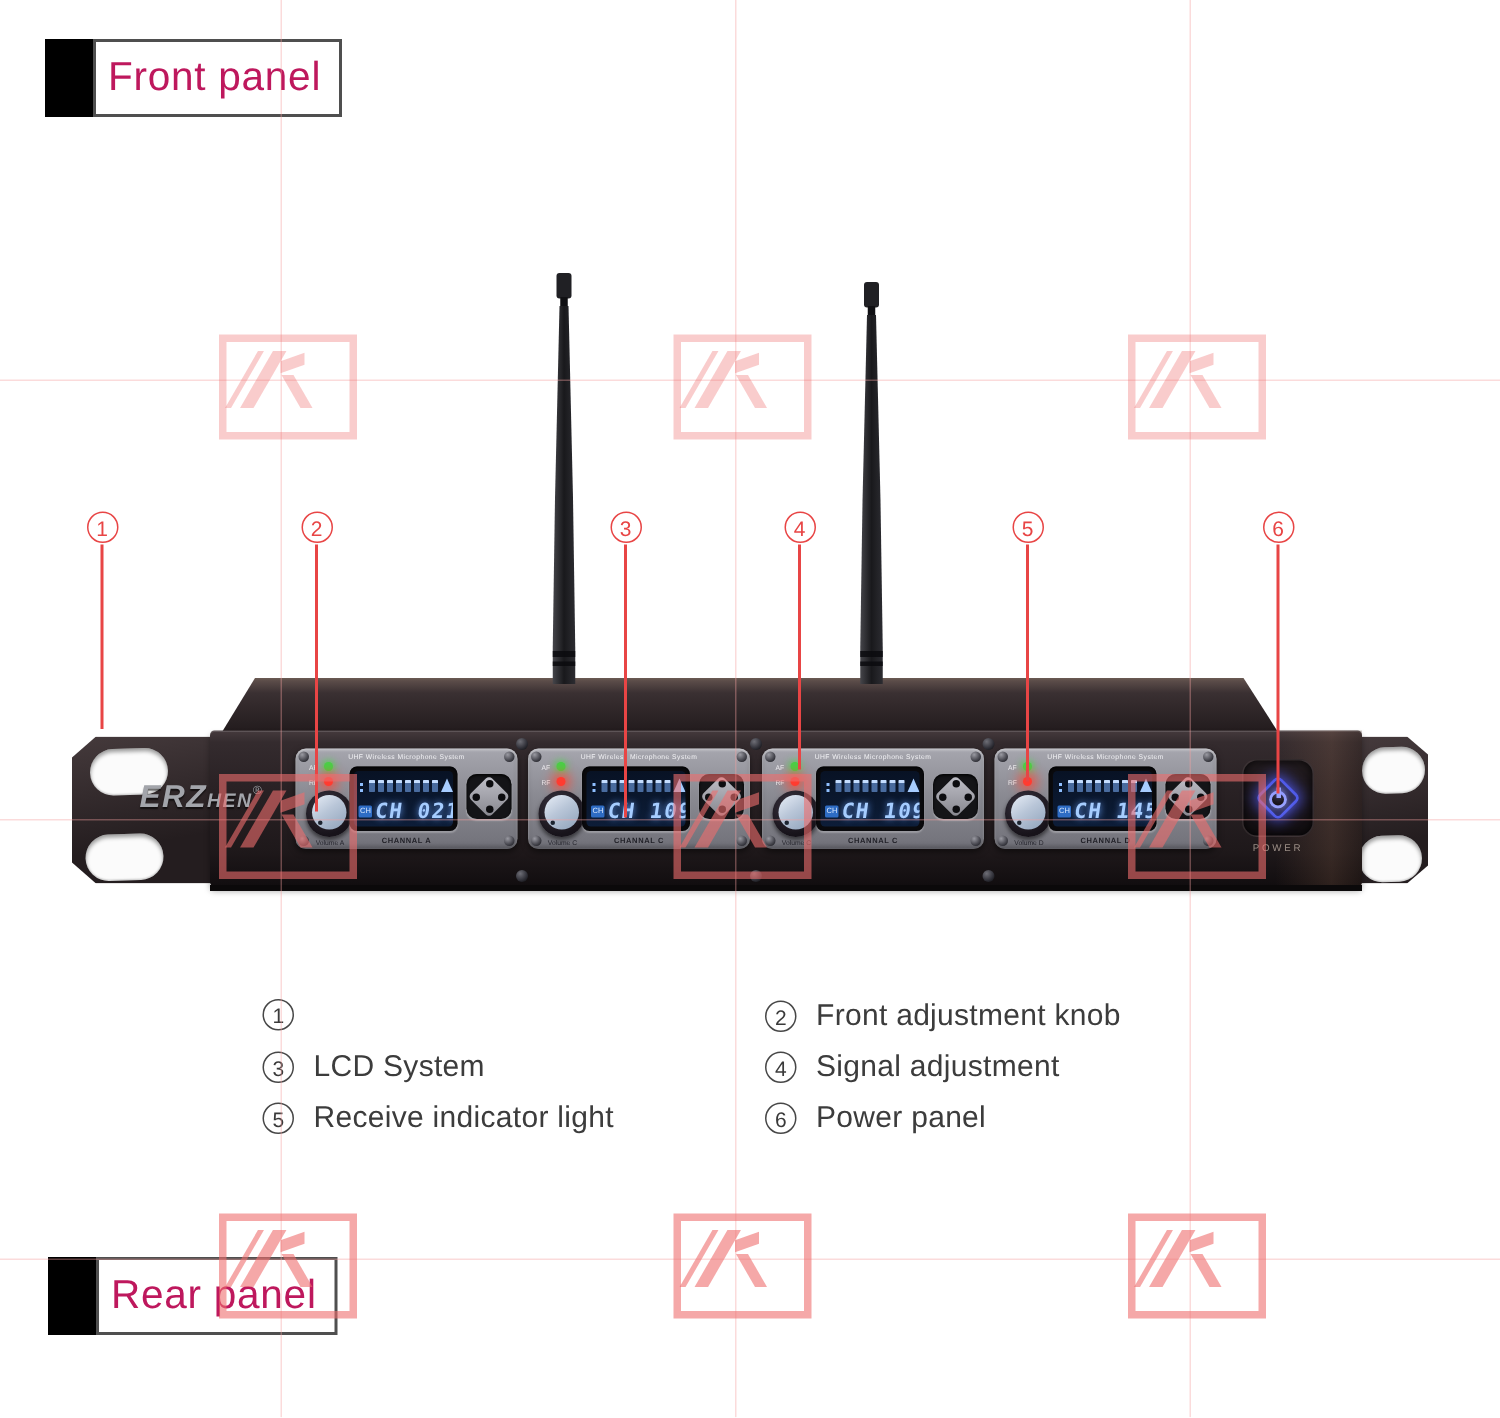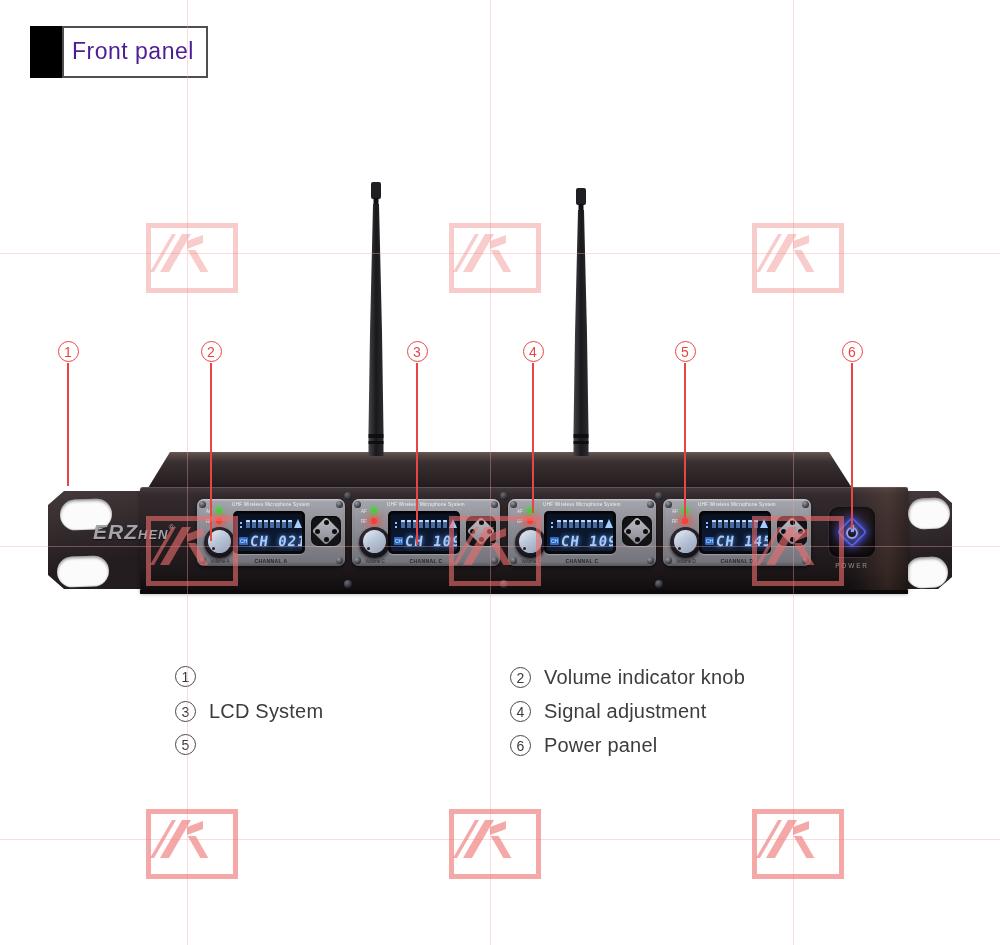--- a/index.html
+++ b/index.html
@@ -3,21 +3,21 @@
 <meta charset="utf-8">
 <style>
   html,body{margin:0;padding:0;background:#fff;}
   #stage{position:relative;width:1000px;height:945px;background:#ffffff;overflow:hidden;
          font-family:"Liberation Sans",sans-serif;}
 
   
   .panel-label{position:absolute;display:flex;z-index:5;}
   .pl-square{width:33px;height:52px;background:#000;}
   .pl-box{box-sizing:border-box;height:52px;border:2px solid #4f4f4f;margin-left:-1px;
-          padding:0 12px 0 8px;font-size:23px;color:#4c1d95;line-height:47px;letter-spacing:.5px;
+          padding:0 12px 0 8px;font-size:27px;color:#be185d;line-height:47px;letter-spacing:.5px;
           background:rgba(255,255,255,.55);}
 
   
   .callout{position:absolute;width:22px;display:flex;flex-direction:column;align-items:center;z-index:5;}
   .co-circle{box-sizing:border-box;width:21px;height:21px;border:1.5px solid #e84545;border-radius:50%;
              color:#e84545;font-size:14px;display:flex;align-items:center;justify-content:center;}
   .co-line{width:1.5px;background:#e84545;margin-top:1px;}
 
   
   .legend-item{position:absolute;display:flex;align-items:center;z-index:5;}
@@ -730,32 +730,37 @@
     <div class="bottom-lip"></div>
   </div>
 
   <div class="white-fade"></div>
 
   <div class="legend-item" style="left:175px;top:666px">
     <span class="lg-num">1</span>
     </div>
   <div class="legend-item" style="left:510px;top:666px">
     <span class="lg-num">2</span>
-    <span class="lg-txt">Volume indicator knob</span>
+    <span class="lg-txt">Front adjustment knob</span>
     </div>
   <div class="legend-item" style="left:175px;top:700px">
     <span class="lg-num">3</span>
     <span class="lg-txt">LCD System</span>
     </div>
   <div class="legend-item" style="left:510px;top:700px">
     <span class="lg-num">4</span>
     <span class="lg-txt">Signal adjustment</span>
     </div>
   <div class="legend-item" style="left:175px;top:734px">
     <span class="lg-num">5</span>
+    <span class="lg-txt">Receive indicator light</span>
     </div>
   <div class="legend-item" style="left:510px;top:734px">
     <span class="lg-num">6</span>
     <span class="lg-txt">Power panel</span>
     </div>
 
+  <div class="panel-label" style="left:32px;top:838px">
+    <span class="pl-square"></span>
+    <span class="pl-box">Rear panel</span>
+  </div>
 
 </div>
 
 </body></html>

